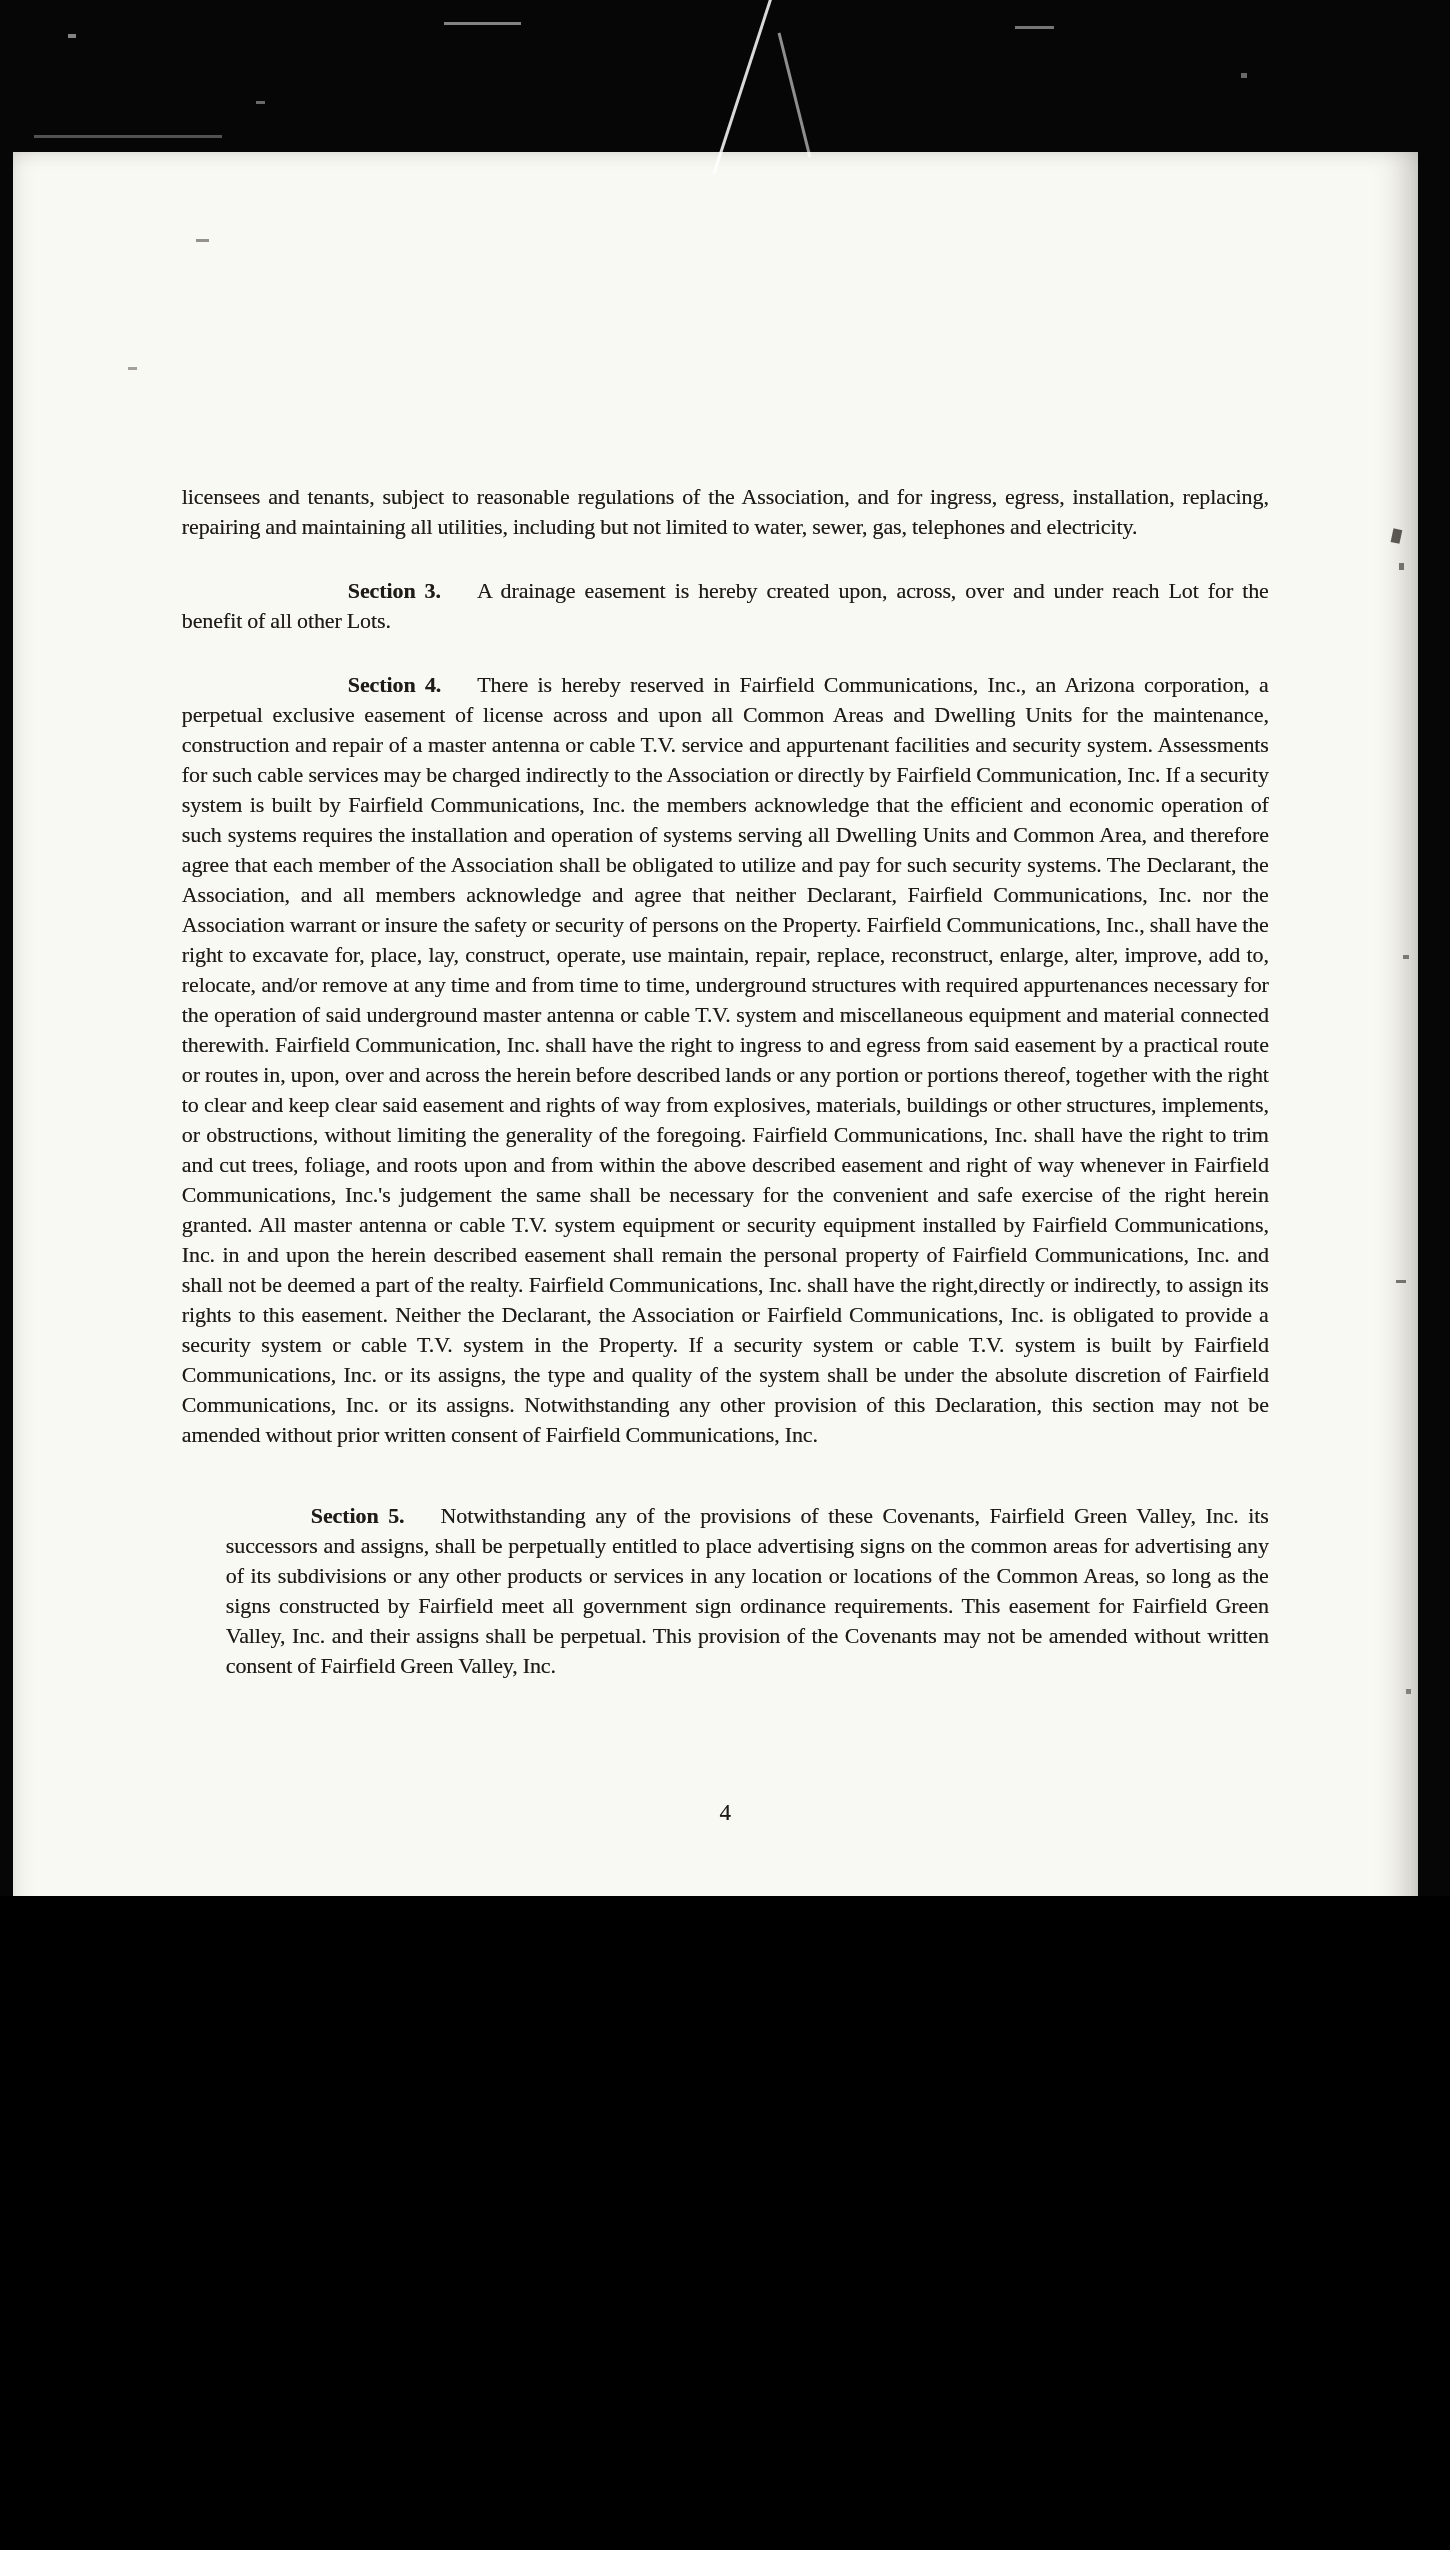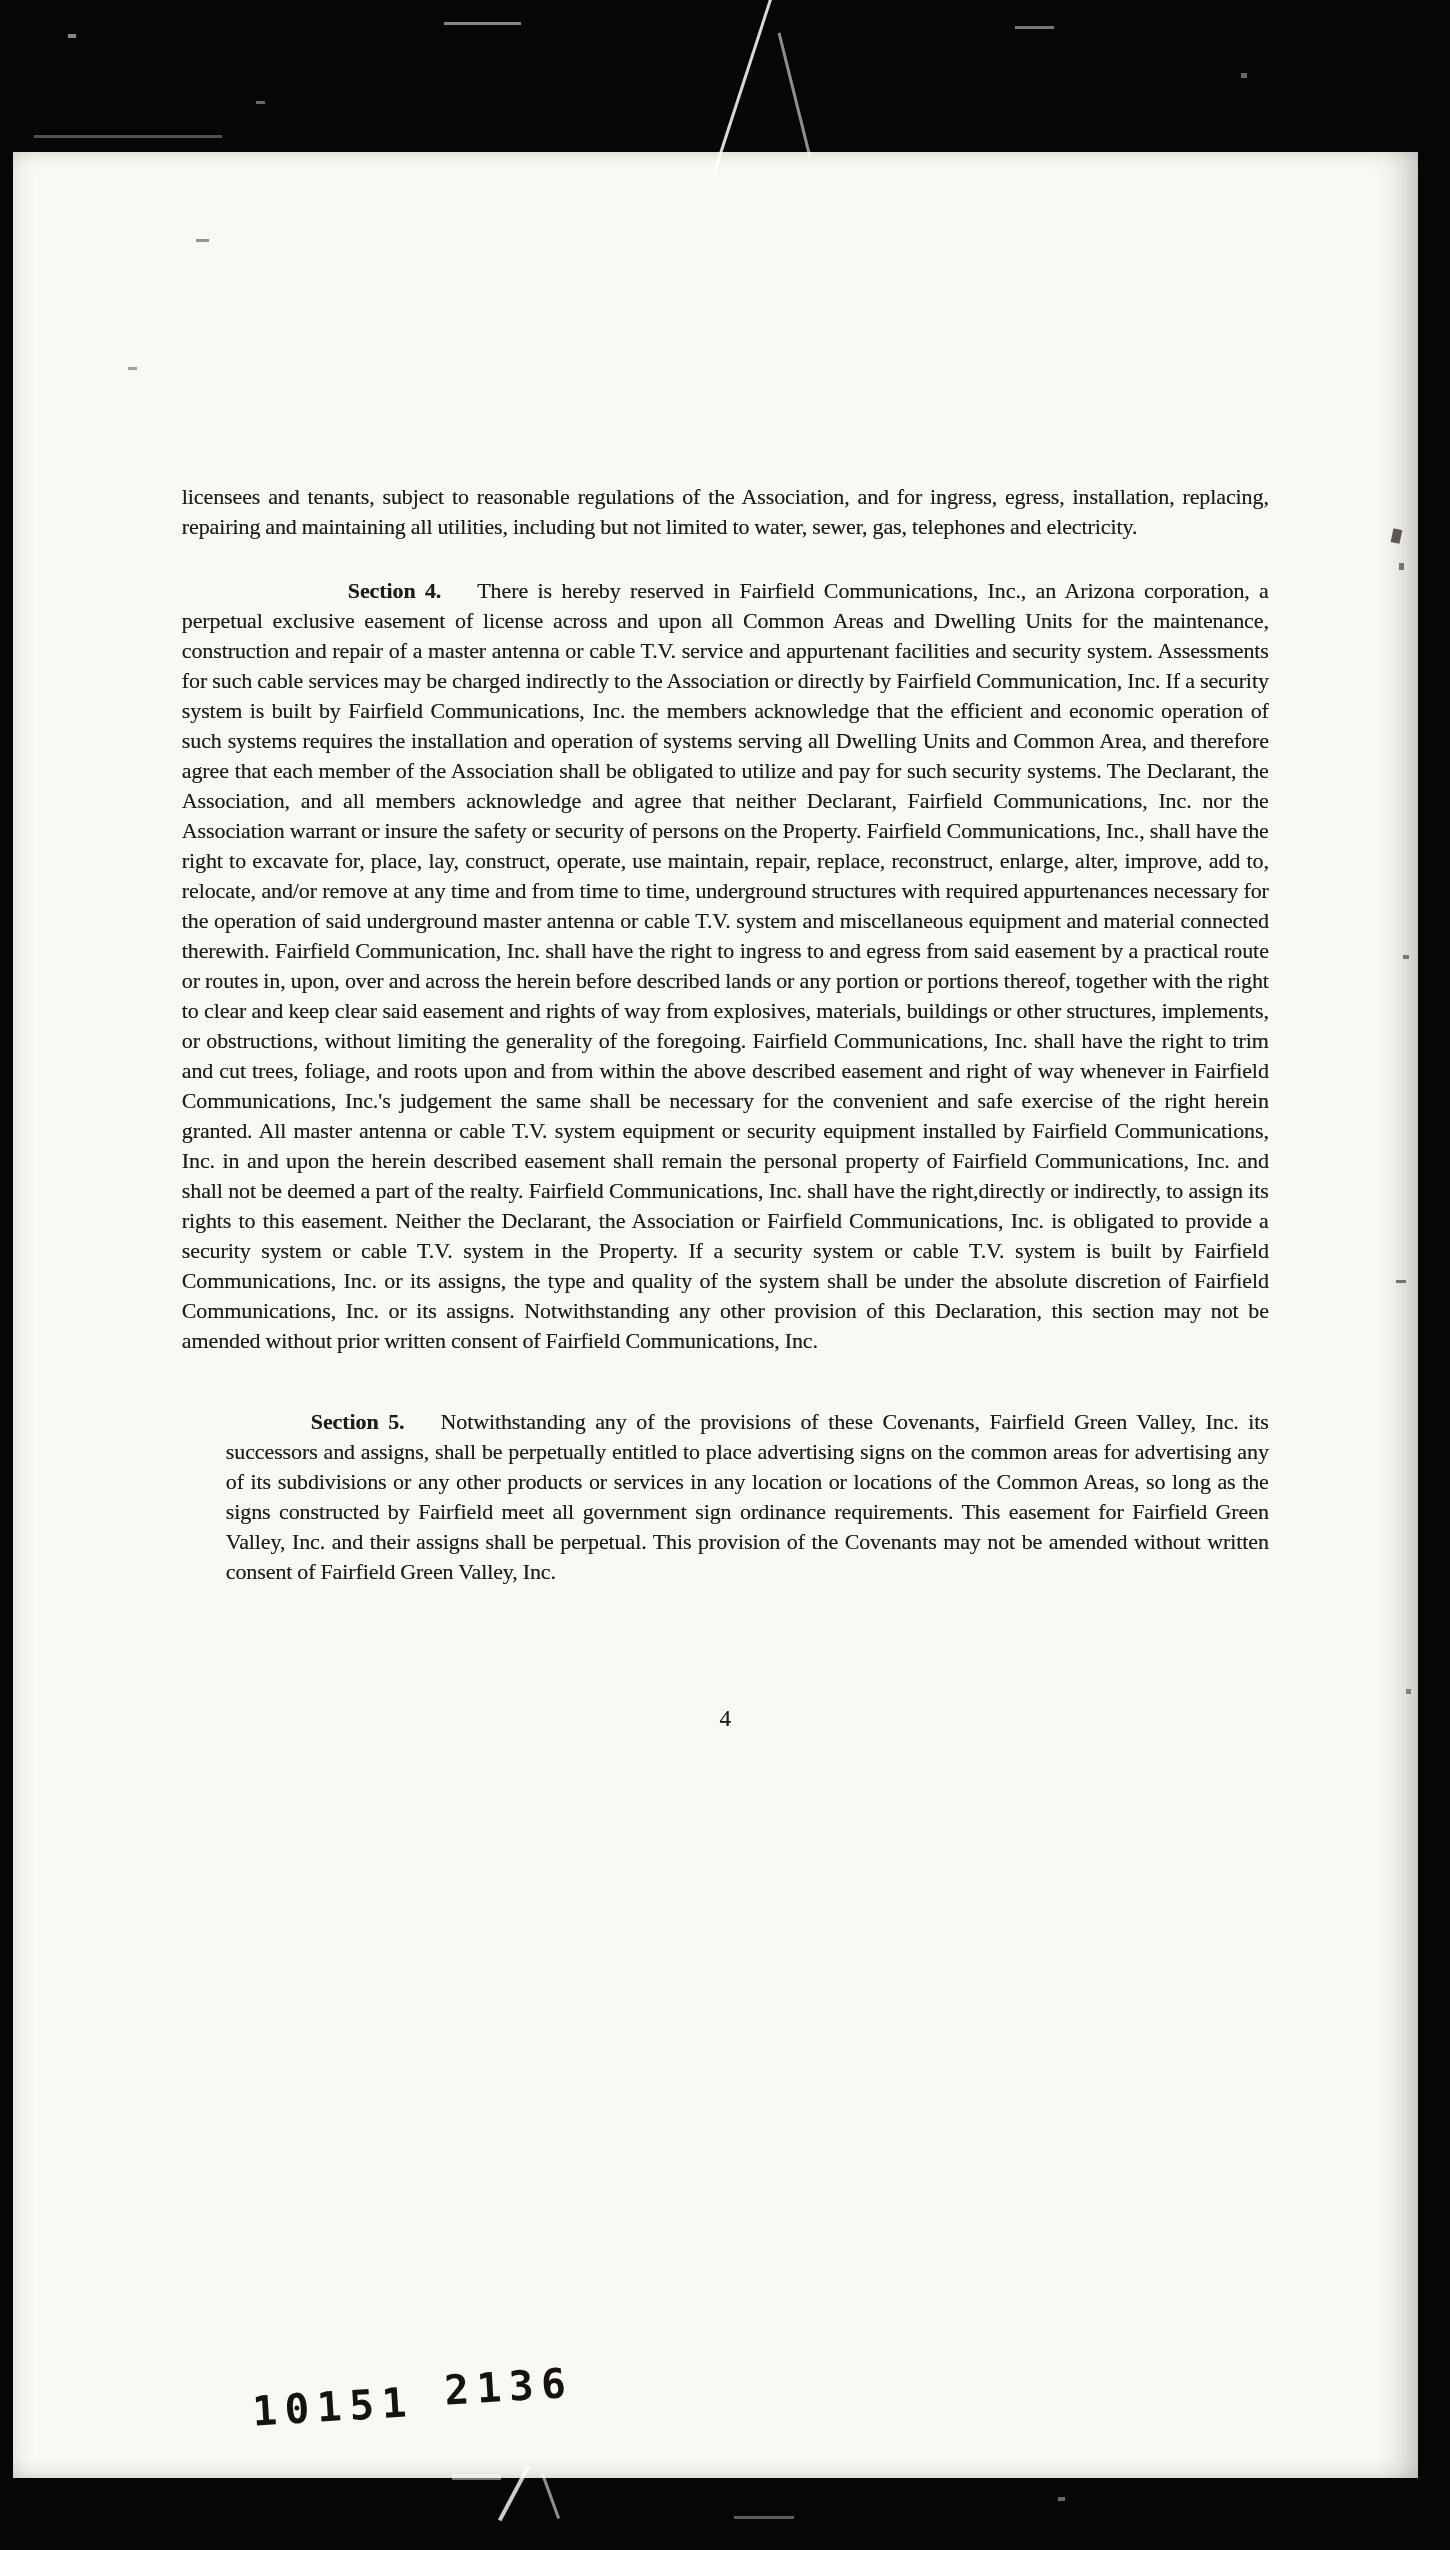--- a/index.html
+++ b/index.html
@@ -1,20 +1,20 @@
 <!DOCTYPE html>
 <html style="font-size:13.6px"><head>
 <meta charset="utf-8">
 <style>
   * { margin:0; padding:0; box-sizing:border-box; }
   html, body { background:#000; }
   .scan {
     position:relative;
     width:1450px;
-    height:2550px;
+    height:1896px;
     background:#060606;
     overflow:hidden;
     font-family:"Liberation Serif", serif;
   }
   
   .sheet {
     position:absolute;
     left:12.8px; top:152px;
     width:1405px; height:2326px;
     background:#f9f9f4;
@@ -65,20 +65,21 @@
 </head>
 <body>
 
 <div class="scan">
 
   <div class="sheet">
     <div class="content">
 
       <p class="para">licensees and tenants, subject to reasonable regulations of the Association, and for ingress, egress, installation, replacing, repairing and maintaining all utilities, including but not limited to water, sewer, gas, telephones and electricity.</p>
 
+      <p class="para indent-lg mt-40"><span class="sec-head">Section 3.</span><span>A drainage easement is hereby created upon, across, over and under reach Lot for the benefit of all other Lots.</span></p>
 
       <p class="para indent-lg mt-40"><span class="sec-head">Section 4.</span><span>There is hereby reserved in Fairfield Communications, Inc., an Arizona corporation, a perpetual exclusive easement of license across and upon all Common Areas and Dwelling Units for the maintenance, construction and repair of a master antenna or cable T.V. service and appurtenant facilities and security system.  Assessments for such cable services may be charged indirectly to the Association or directly by Fairfield Communication, Inc.  If a security system is built by Fairfield Communications, Inc. the members acknowledge that the efficient and economic operation of such systems requires the installation and operation of systems serving all Dwelling Units and Common Area, and therefore agree that each member of the Association shall be obligated to utilize and pay for such security systems.  The Declarant, the Association, and all members acknowledge and agree that neither Declarant, Fairfield Communications, Inc. nor the Association warrant or insure the safety or security of persons on the Property.  Fairfield Communications, Inc., shall have the right to excavate for, place, lay, construct, operate, use maintain, repair, replace, reconstruct, enlarge, alter, improve, add to, relocate, and/or remove at any time and from time to time, underground structures with required appurtenances necessary for the operation of said underground master antenna or cable T.V. system and miscellaneous equipment and material connected therewith.  Fairfield Communication, Inc. shall have the right to ingress to and egress from said easement by a practical route or routes in, upon, over and across the herein before described lands or any portion or portions thereof, together with the right to clear and keep clear said easement and rights of way from explosives, materials, buildings or other structures, implements, or obstructions, without limiting the generality of the foregoing.  Fairfield Communications, Inc. shall have the right to trim and cut trees, foliage, and roots upon and from within the above described easement and right of way whenever in Fairfield Communications, Inc.'s judgement the same shall be necessary for the convenient and safe exercise of the right herein granted.  All master antenna or cable T.V. system equipment or security equipment installed by Fairfield Communications, Inc. in and upon the herein described easement shall remain the personal property of Fairfield Communications, Inc. and shall not be deemed a part of the realty.  Fairfield Communications, Inc. shall have the right,directly or indirectly, to assign its rights to this easement.  Neither the Declarant, the Association or Fairfield Communications, Inc. is obligated to provide a security system or cable T.V. system in the Property.  If a security system or cable T.V. system is built by Fairfield Communications, Inc. or its assigns, the type and quality of the system shall be under the absolute discretion of Fairfield Communications, Inc. or its assigns.  Notwithstanding any other provision of this Declaration, this section may not be amended without prior written consent of Fairfield Communications, Inc.</span></p>
 
       <p class="para indent-md mt-60"><span class="sec-head">Section 5.</span><span>Notwithstanding any of the provisions of these Covenants, Fairfield Green Valley, Inc. its successors and assigns, shall be perpetually entitled to place advertising signs on the common areas for advertising any of its subdivisions or any other products or services in any location or locations of the Common Areas, so long as the signs constructed by Fairfield meet all government sign ordinance requirements.  This easement for Fairfield Green Valley, Inc. and their assigns shall be perpetual.  This provision of the Covenants may not be amended without written consent of Fairfield Green Valley, Inc.</span></p>
 
       <div class="page-number">4</div>
     </div>
 
     <div class="art" style="left:1379px;top:377px;width:8.5px;height:13.6px;background:#2a2620;opacity:.75;transform:rotate(12deg);"></div>
     <div class="art" style="left:1386px;top:411px;width:5.1px;height:6.8px;background:#2a2620;opacity:.6;"></div>

